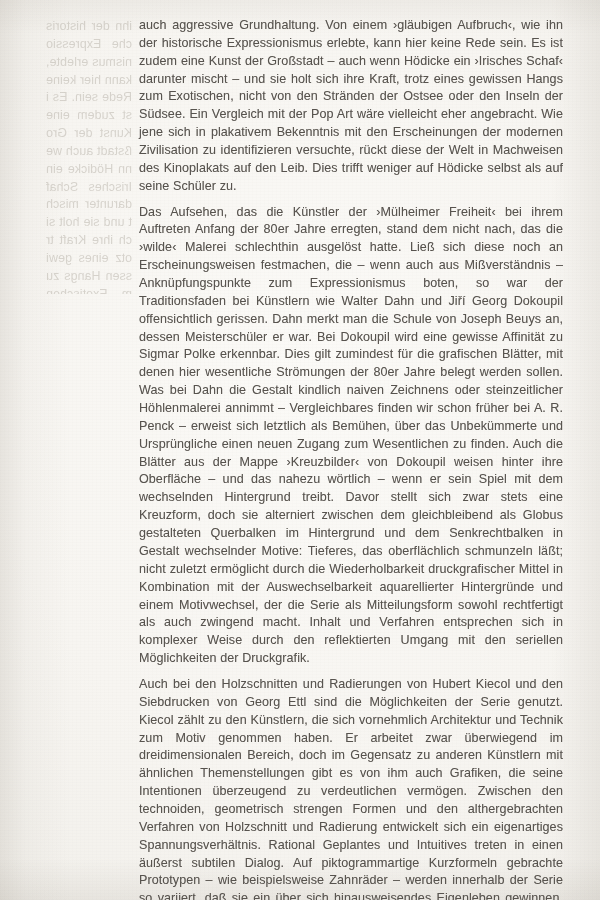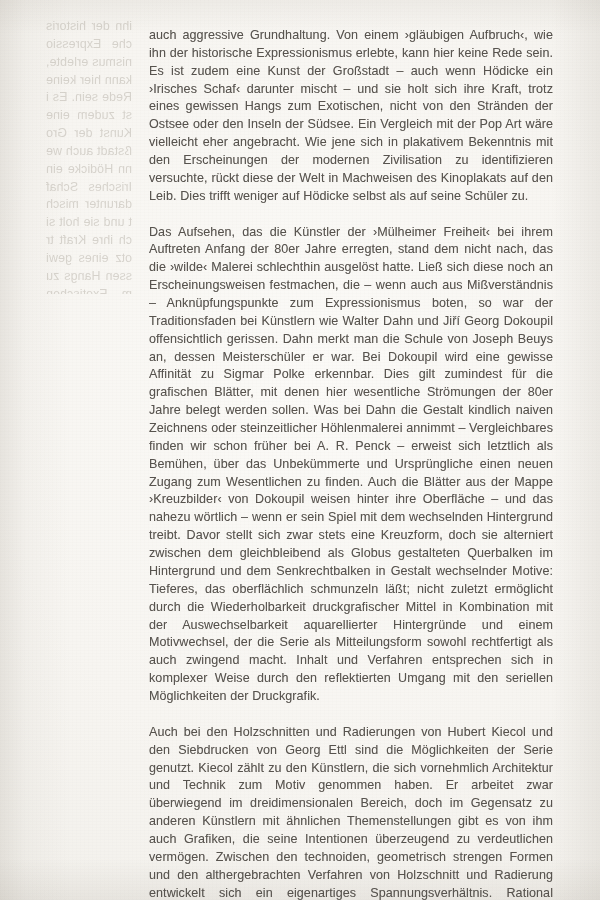--- a/index.html
+++ b/index.html
@@ -89,21 +89,21 @@
     font-size: 12.55px;
     line-height: 17.86px;
     text-align: justify;
     text-justify: inter-word;
     letter-spacing: .005em;
     word-spacing: .01em;
     hyphens: none;
   }
 
   .textblock p {
-    margin: 18px;
+    margin: 8px;
     text-indent: 0;
     text-align: justify;
   }
   
   .textblock p:last-of-type { text-align-last: left; }
 
   
   .textblock,
   .textblock p {
     text-shadow: 0 0 .55px rgba(87,83,78,.30);

